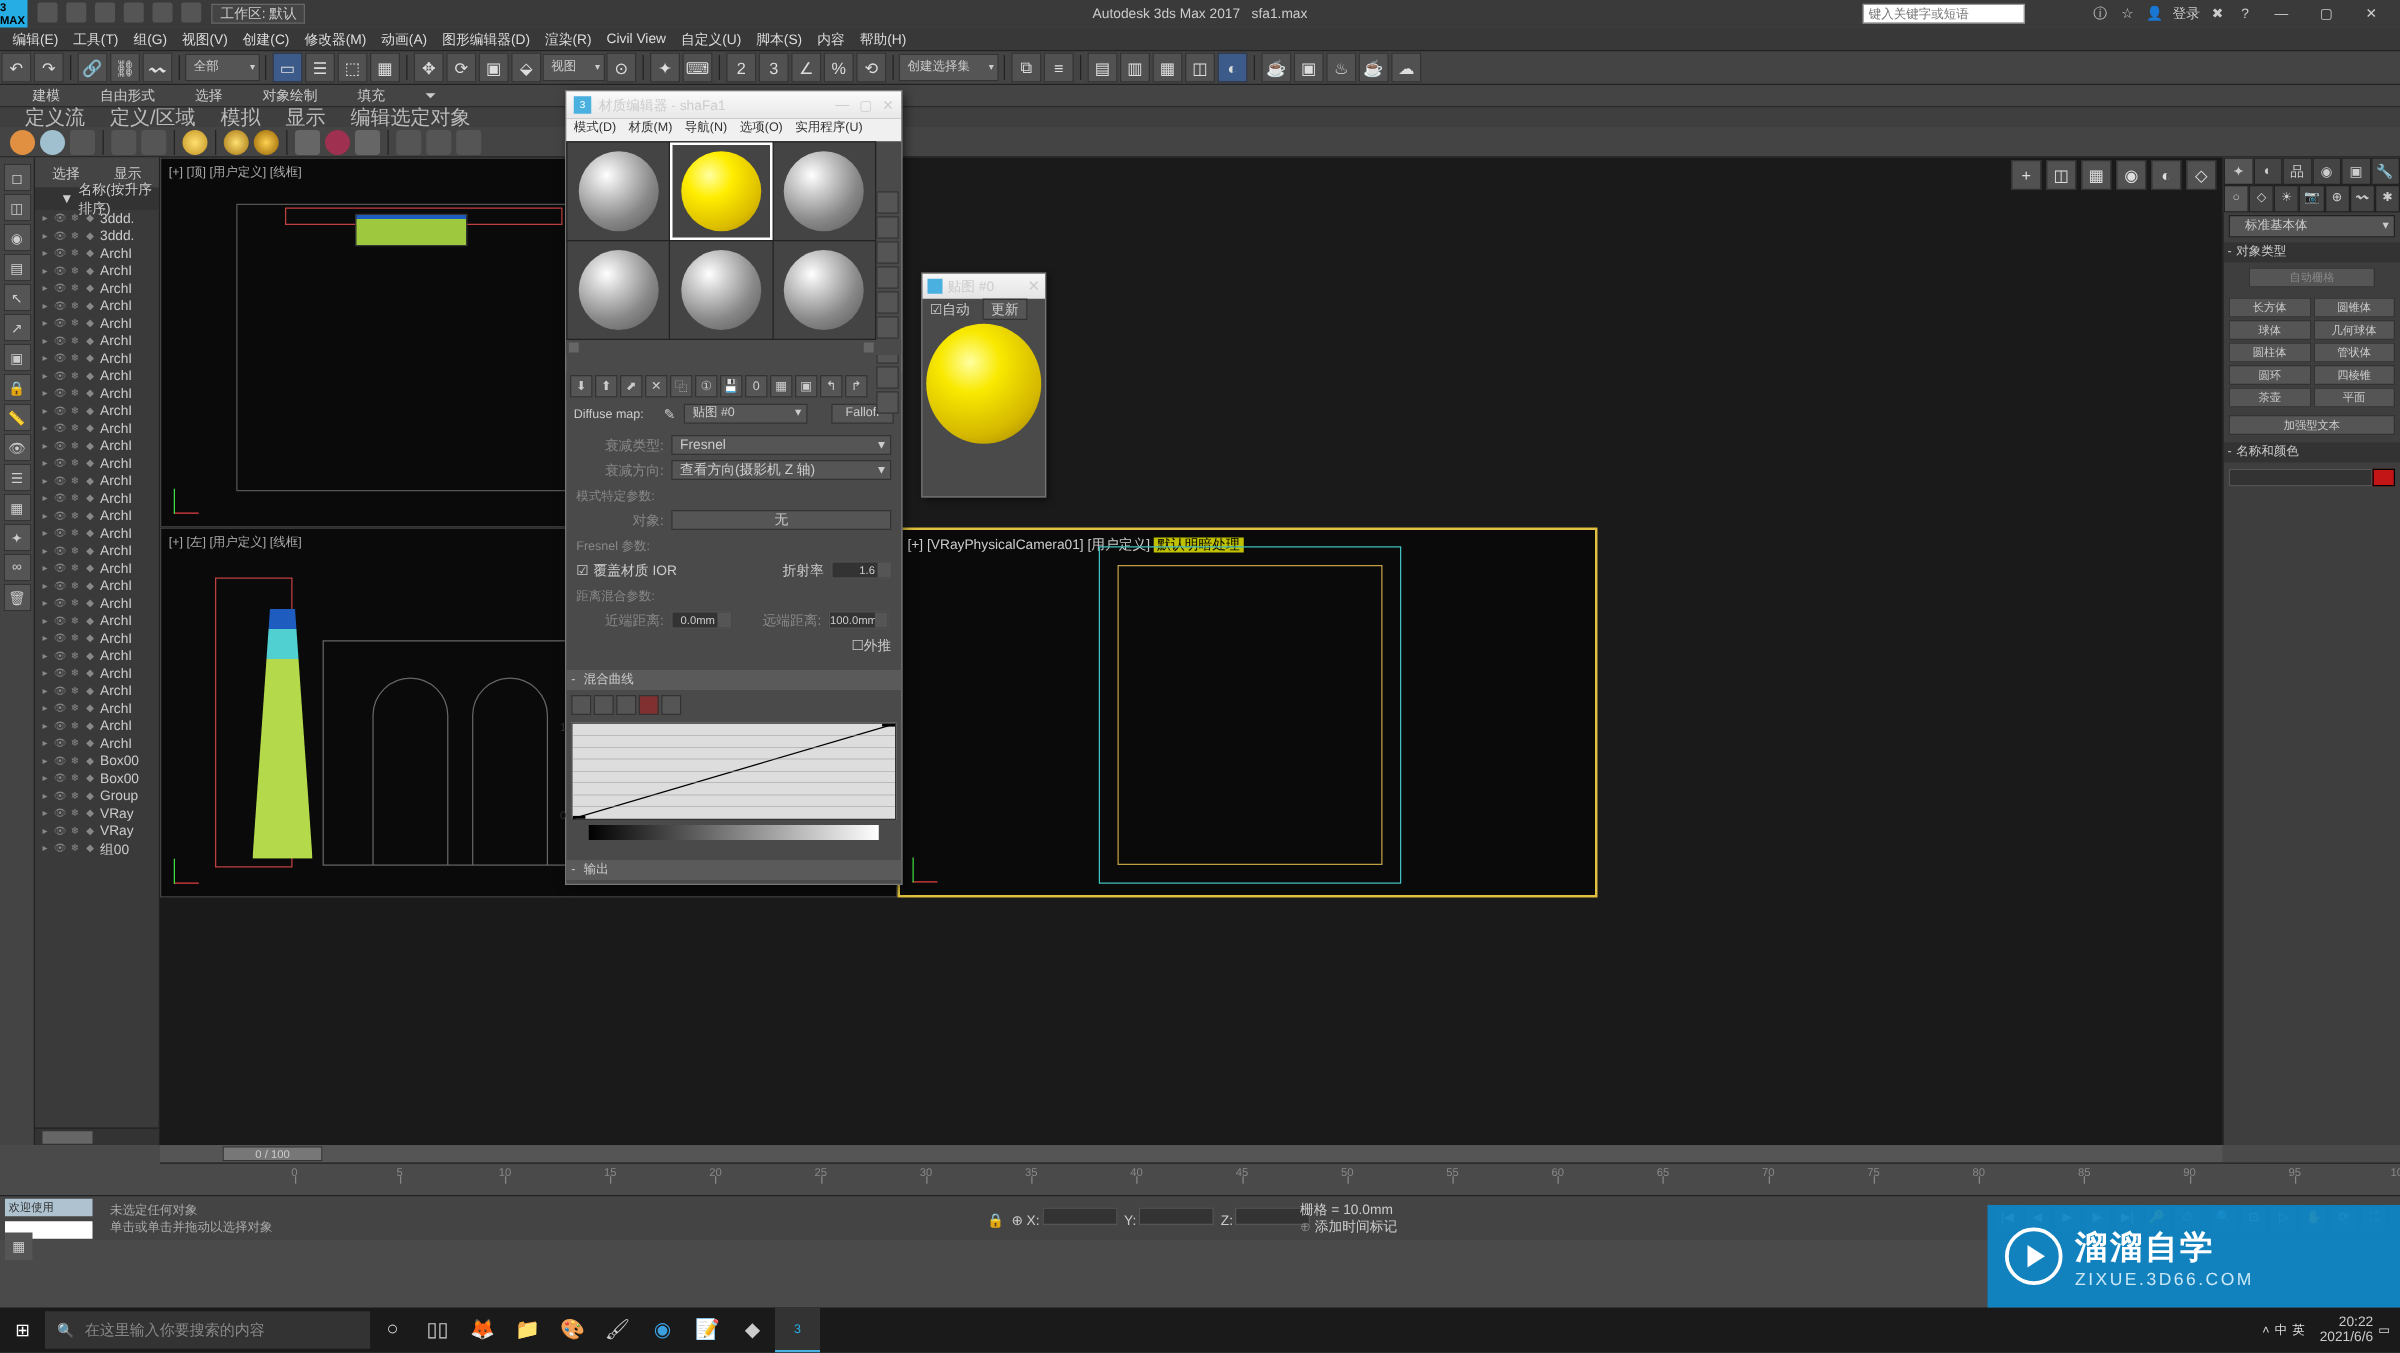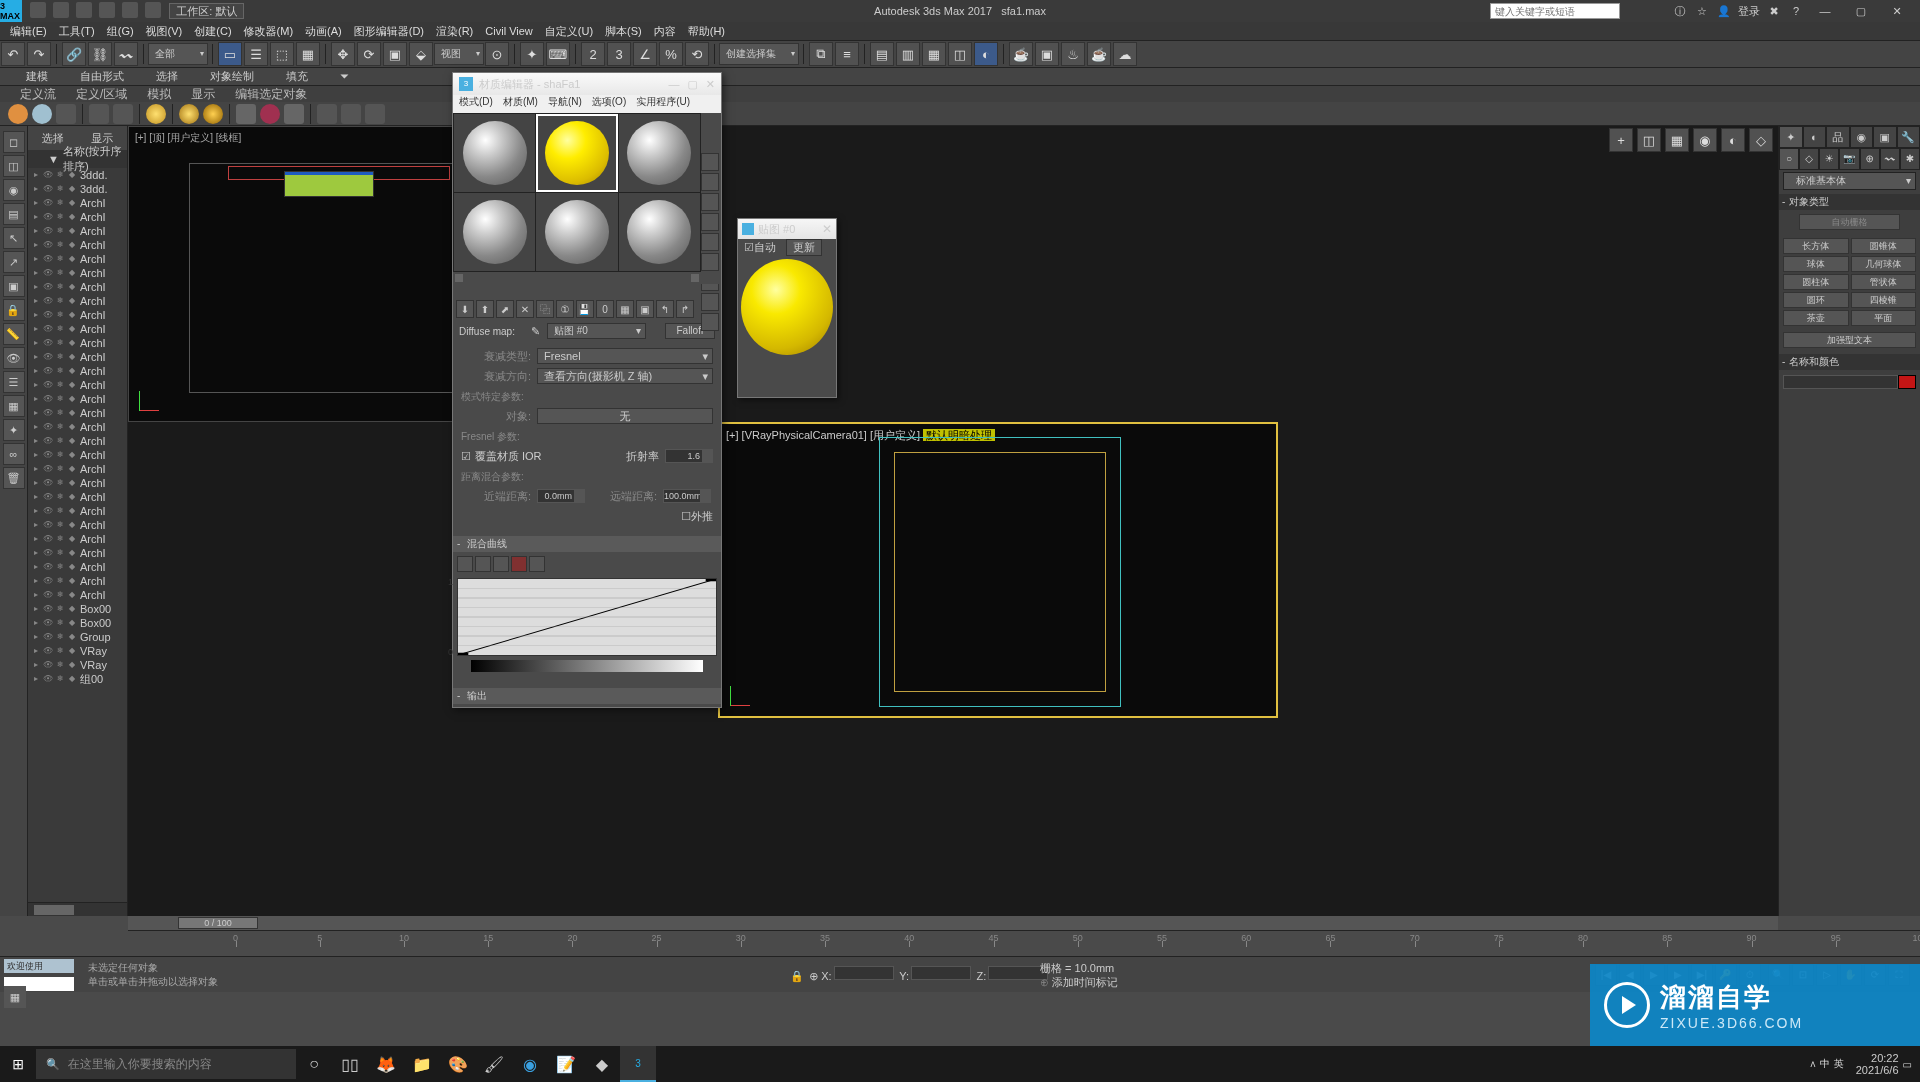--- a/index.html
+++ b/index.html
@@ -17,21 +17,21 @@
 .menubar{height:18px;background:#383838;display:flex;align-items:center;padding-left:4px}
 .menubar span{padding:0 6px;font-size:11px;color:#ddd}
 .toolbar{height:28px;background:#444;display:flex;align-items:center;border-top:1px solid #222;border-bottom:1px solid #222}
 .tbbtn{width:24px;height:24px;margin:0 1px;background:#515151;border:1px solid #333;display:inline-flex;align-items:center;justify-content:center;font-size:13px;color:#ddd}
 .tbsep{width:1px;height:20px;background:#222;margin:0 4px}
 .tbdrop{height:22px;background:#555;border:1px solid #333;padding:0 14px 0 6px;line-height:20px;font-size:10px;position:relative;min-width:60px}
 .tbdrop::after{content:"▾";position:absolute;right:3px;top:0;font-size:8px}
 .ribbonbar{height:18px;background:#444;display:flex;align-items:center;border-bottom:1px solid #222;padding-left:10px}
 .ribbonbar span{padding:0 16px;font-size:11px;color:#ccc}
 .subbar{height:16px;background:#3f3f3f;display:flex;align-items:center;padding-left:10px}
-.subbar span{padding:0 10px;font-size:12px;color:#bbb}
+.subbar span{padding:0 10px;font-size:16px;color:#bbb}
 .iconbar{height:24px;background:#444;display:flex;align-items:center;border-bottom:1px solid #222;padding-left:6px}
 .iconbar .ic{width:20px;height:20px;margin:0 2px;border-radius:10px;display:inline-block}
 .main{position:relative;height:790px;display:flex}
 .vtb{width:28px;background:#444;display:flex;flex-direction:column;align-items:center;padding-top:4px;border-right:1px solid #222}
 .vtb .vb{width:22px;height:22px;margin:1px 0;background:#555;border:1px solid #333;display:flex;align-items:center;justify-content:center;font-size:11px}
 .scene{width:100px;background:#3a3a3a;display:flex;flex-direction:column;border-right:1px solid #222}
 .scene .hdr{height:24px;background:#444;display:flex;align-items:center;justify-content:space-around;font-size:11px}
 .scene .cap{height:18px;background:#333;display:flex;align-items:center;padding-left:20px;font-size:10px}
 .scene .list{flex:1;overflow:hidden}
 .scene .row{height:14px;display:flex;align-items:center;font-size:9px;padding-left:2px}
@@ -575,20 +575,33 @@
     <div class="vp" style="left:0;top:0;width:590px;height:296px">
       <div class="lbl" data-bind="viewports.top">[+] [顶] [用户定义] [线框]</div>
       <div class="wire" style="left:60px;top:36px;width:450px;height:230px"></div>
       <div style="position:absolute;left:100px;top:40px;width:220px;height:12px;outline:1px solid #c04040"></div>
       <div class="sofa" style="left:155px;top:44px;width:90px;height:26px"></div>
       <div class="axis">
           <div class="x"></div>
           <div class="y"></div>
         </div>
     </div>
+    <div class="vp" style="left:0;top:296px;width:590px;height:296px">
+      <div class="lbl" data-bind="viewports.left">[+] [左] [用户定义] [线框]</div>
+      <svg class="arch" viewBox="0 0 590 296">
+        <rect x="130" y="90" width="320" height="180" fill="none" stroke="#666"></rect>
+        <path d="M170 270 V150 A30 30 0 0 1 230 150 V270 M250 270 V150 A30 30 0 0 1 310 150 V270 M330 270 V150 A30 30 0 0 1 390 150 V270" fill="none" stroke="#666"></path>
+      </svg>
+      <div style="position:absolute;left:44px;top:40px;width:60px;height:230px;outline:1px solid #c04040"></div>
+      <div style="position:absolute;left:72px;top:64px;width:50px;height:200px;background:linear-gradient(180deg,#1e5cc0 0 8%,#50d0d0 8% 20%,#b4d94a 20% 100%);clip-path:polygon(30% 0,70% 0,98% 100%,2% 100%)"></div>
+      <div class="axis">
+          <div class="x"></div>
+          <div class="y"></div>
+        </div>
+    </div>
     <div class="vp active" style="left:590px;top:296px;width:560px;height:296px">
       <div class="lbl">
         <span data-bind="viewports.cam">[+] [VRayPhysicalCamera01] [用户定义]</span>
         <span style="background:#c0c000;color:#000;padding:0 3px" data-bind="viewports.shading">默认明暗处理</span>
       </div>
       <div style="position:absolute;left:160px;top:14px;width:240px;height:268px;outline:1px solid #40c0c0">
         <div style="position:absolute;inset:14px;border:1px solid #c0a040"></div>
       </div>
       <div class="axis">
           <div class="x"></div>

